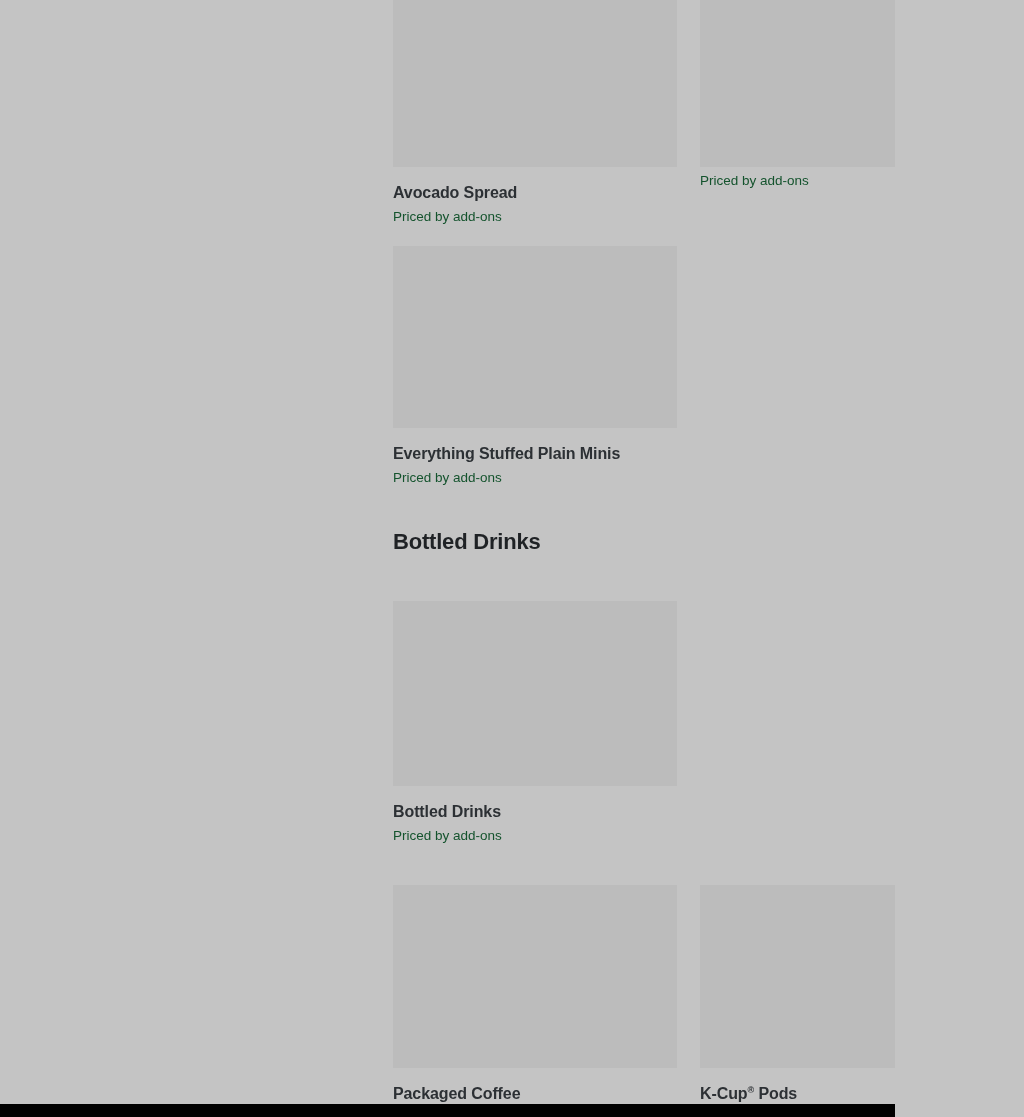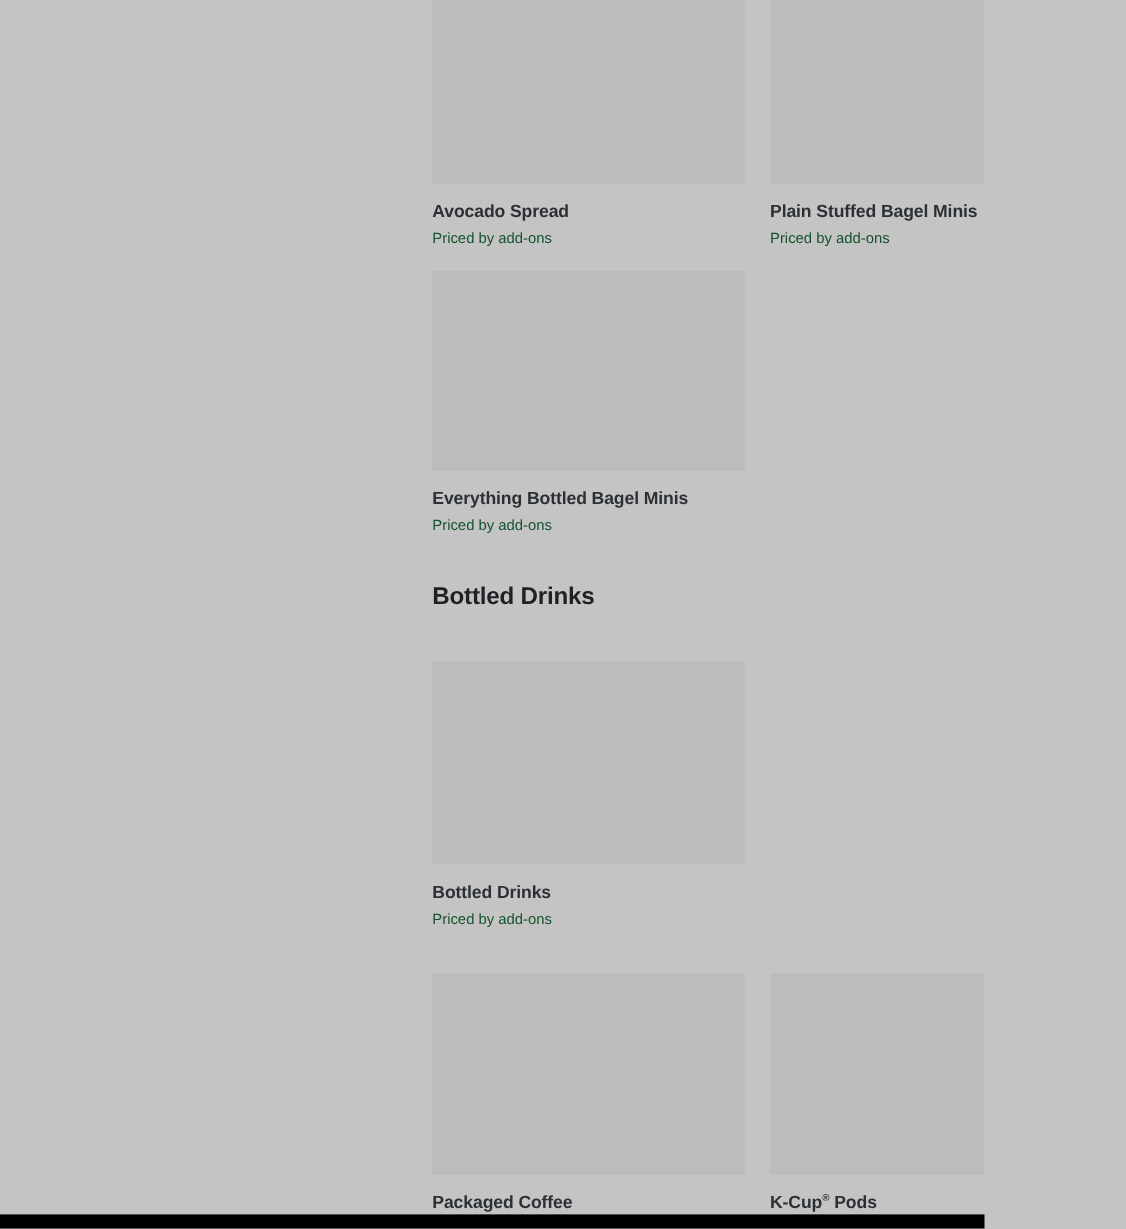--- a/index.html
+++ b/index.html
@@ -148,27 +148,26 @@
       <div class="grid">
 
         <div class="card">
           <div class="card-thumb"></div>
           <div class="card-title">Avocado Spread</div>
           <div class="card-sub">Priced by add-ons</div>
         </div>
 
         <div class="card">
           <div class="card-thumb"></div>
-          <div class="card-title">Plain Stuffed Bagel Minis</div>
           <div class="card-sub">Priced by add-ons</div>
         </div>
 
         <div class="card" style="margin-top:20px;">
           <div class="card-thumb" style="height:182px;"></div>
-          <div class="card-title">Everything Bottled Bagel Minis</div>
+          <div class="card-title">Everything Stuffed Plain Minis</div>
           <div class="card-sub">Priced by add-ons</div>
         </div>
 
       </div>
     </div>
 
     <div class="section" id="section-drinks">
       <h2 class="section-heading">Bottled Drinks</h2>
       <div class="grid">
 

